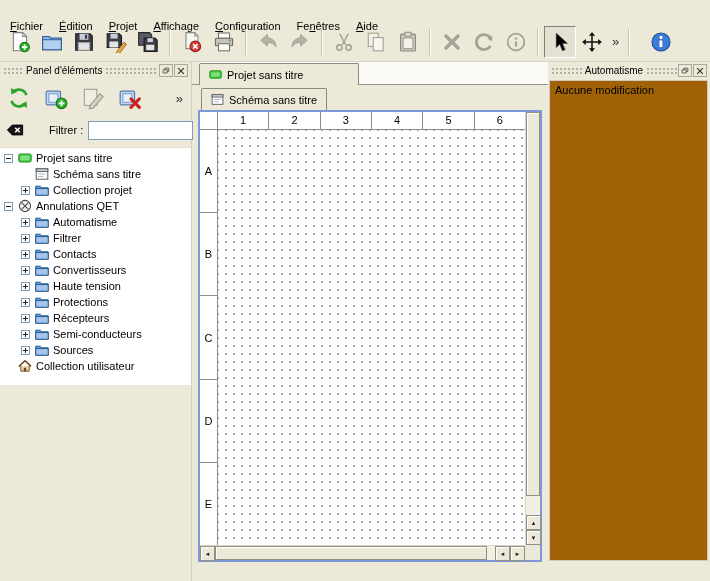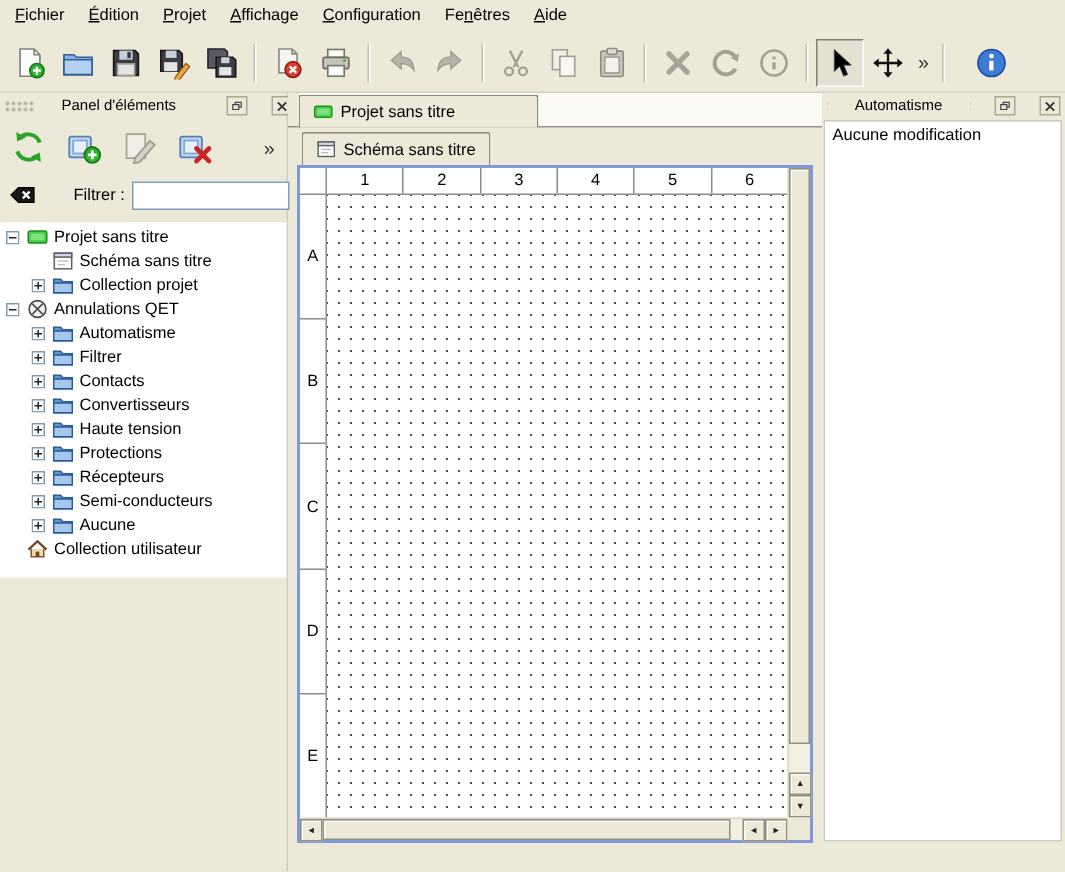--- a/index.html
+++ b/index.html
@@ -1,36 +1,36 @@
 <!DOCTYPE html>
 <html><head>
 <meta charset="utf-8">
 <style>
   *{box-sizing:border-box;margin:0;padding:0;}
   html,body{width:710px;height:581px;}
   body{position:relative;background:#ece9d8;font-family:"Liberation Sans",sans-serif;font-size:11px;color:#000;overflow:hidden;}
 
   
   .menubar{height:22px;display:flex;align-items:stretch;padding-left:2px;}
-  .menu-item{padding:4px 8px 0;cursor:default;white-space:nowrap;}
+  .menu-item{padding:4px 8px 0;cursor:default;white-space:nowrap;margin-top:16px;}
 
   
   .toolbar{height:40px;display:flex;align-items:center;padding:0 4px;border-bottom:1px solid #d6d2c4;}
   .tbtn{width:32px;height:32px;display:flex;align-items:center;justify-content:center;background:transparent;border:1px solid transparent;font:inherit;}
   .tbtn.active{background:#e4e1d2;border:1px solid;border-color:#827f72 #fff #fff #827f72;}
   .toolbar .icn svg{width:22px;height:22px;display:block;}
   .tsep{width:2px;height:26px;border-left:1px solid #c4c1b2;border-right:1px solid #fff;margin:0 5px;flex:none;}
   .toverflow{font-size:13px;color:#333;padding:0 4px;align-self:center;}
   .toolbar > .tbtn:last-child{margin-left:10px;}
 
   
   .dock{position:absolute;top:62px;height:519px;}
   .left-dock{left:0;width:192px;border-right:1px solid #d2cec0;}
   .right-dock{left:548px;width:162px;}
-  .dock-title{height:17px;display:flex;align-items:center;padding:0 3px;gap:16px;}
+  .dock-title{height:17px;display:flex;align-items:center;padding:0 3px;gap:1px;}
   .grip{height:8px;background-image:radial-gradient(circle,#b3afa2 1px,transparent 1.3px);background-size:4px 4px;flex:1;}
   .left-dock .grip.g1{flex:0 0 20px;}
   .dock-title-text{font-size:10px;white-space:nowrap;padding:0 2px;}
   .dock-btn{width:14px;height:13px;border:1px solid #aba893;background:#ece9d8;display:flex;align-items:center;justify-content:center;flex:none;}
   .dock-btn svg{width:8px;height:8px;display:block;}
 
   
   .panel-toolbar{height:38px;display:flex;align-items:center;padding:2px 4px;gap:7px;}
   .panel-toolbar .tbtn{width:30px;height:30px;}
   .panel-toolbar .icn svg{width:24px;height:24px;display:block;}
@@ -74,21 +74,21 @@
   .hscroll{display:flex;flex-direction:row;background:#f2f0e3;border-top:1px solid #d8d5c6;}
   .thumb{background:#ece9d8;border:1px solid #929082;box-shadow:inset 1px 1px 0 #fff;}
   .vthumb{flex:0 0 384px;width:100%;}
   .hthumb{flex:0 0 272px;height:100%;}
   .track-fill{flex:1;}
   .sbtn{flex:0 0 15px;width:15px;height:15px;display:flex;align-items:center;justify-content:center;
         font-size:6px;color:#222;background:#ece9d8;border:1px solid #929082;box-shadow:inset 1px 1px 0 #fff;}
   .scroll-corner{background:#ece9d8;}
 
   
-  .undo-list{position:absolute;left:1px;right:2px;top:18px;bottom:20px;background:#ffffff;border:1px solid #cdc9bd;padding:3px 5px;}
+  .undo-list{position:absolute;left:1px;right:2px;top:18px;bottom:20px;background:#a16207;border:1px solid #cdc9bd;padding:3px 5px;}
 </style>
 </head>
 <body>
 
 <div class="app">
 
   <div class="menubar" id="menubar">
       <div class="menu-item"><u>F</u>ichier</div>
       <div class="menu-item"><u>É</u>dition</div>
       <div class="menu-item"><u>P</u>rojet</div>
@@ -529,21 +529,21 @@
               <rect x="0.5" y="0.5" width="8" height="8" fill="#fff" stroke="#7e9bb0"></rect>
               <path d="M2 4.5h5M4.5 2v5" stroke="#222"></path>
             </svg>
           </span>
           <span class="tree-icon">
             <svg viewBox="0 0 14 14">
               <path d="M0.8 3.2h4.6l1.4 1.6h6.4v7.4H0.8z" fill="#5f97d5" stroke="#2a5c98"></path>
               <path d="M0.8 5.6h12.4v6.6H0.8z" fill="#a6c8ec" stroke="#2a5c98"></path>
             </svg>
           </span>
-          <span class="tree-label">Aucune</span>
+          <span class="tree-label">Sources</span>
         </div>
         <div class="tree-row">
           <span class="tree-exp-blank"></span>
           <span class="tree-icon">
             <svg viewBox="0 0 14 14">
               <path d="M1 7.4L7 1.8l6 5.6" fill="none" stroke="#6e4424" stroke-width="1.5"></path>
               <path d="M2.8 7v5.2h8.4V7" fill="#ecd9a8" stroke="#6e4424" stroke-width="0.9"></path>
               <rect x="5.8" y="8.8" width="2.4" height="3.4" fill="#6e4424"></rect>
             </svg>
           </span>

